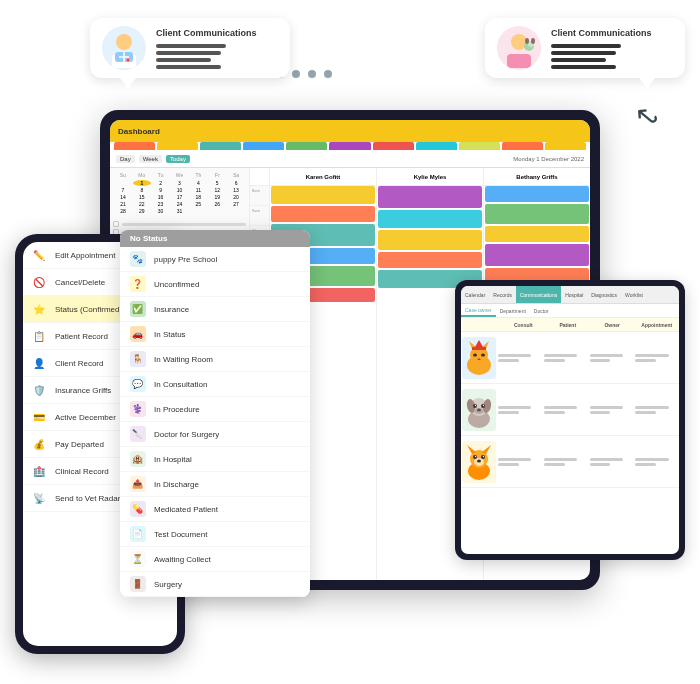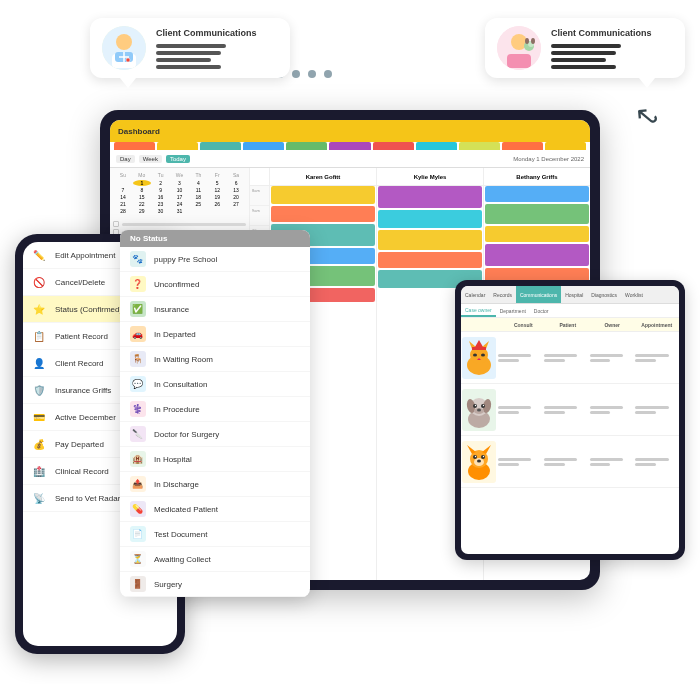--- a/index.html
+++ b/index.html
@@ -780,21 +780,21 @@
     <div class="status-item">
       <div class="status-icon" style="background:#fff9c4">❓</div>
       <span>Unconfirmed</span>
     </div>
     <div class="status-item">
       <div class="status-icon" style="background:#c8e6c9">✅</div>
       <span>Insurance</span>
     </div>
     <div class="status-item">
       <div class="status-icon" style="background:#ffe0b2">🚗</div>
-      <span>In Departed</span>
+      <span>In Status</span>
     </div>
     <div class="status-item">
       <div class="status-icon" style="background:#e8eaf6">🪑</div>
       <span>In Waiting Room</span>
     </div>
     <div class="status-item">
       <div class="status-icon" style="background:#e1f5fe">💬</div>
       <span>In Consultation</span>
     </div>
     <div class="status-item">

